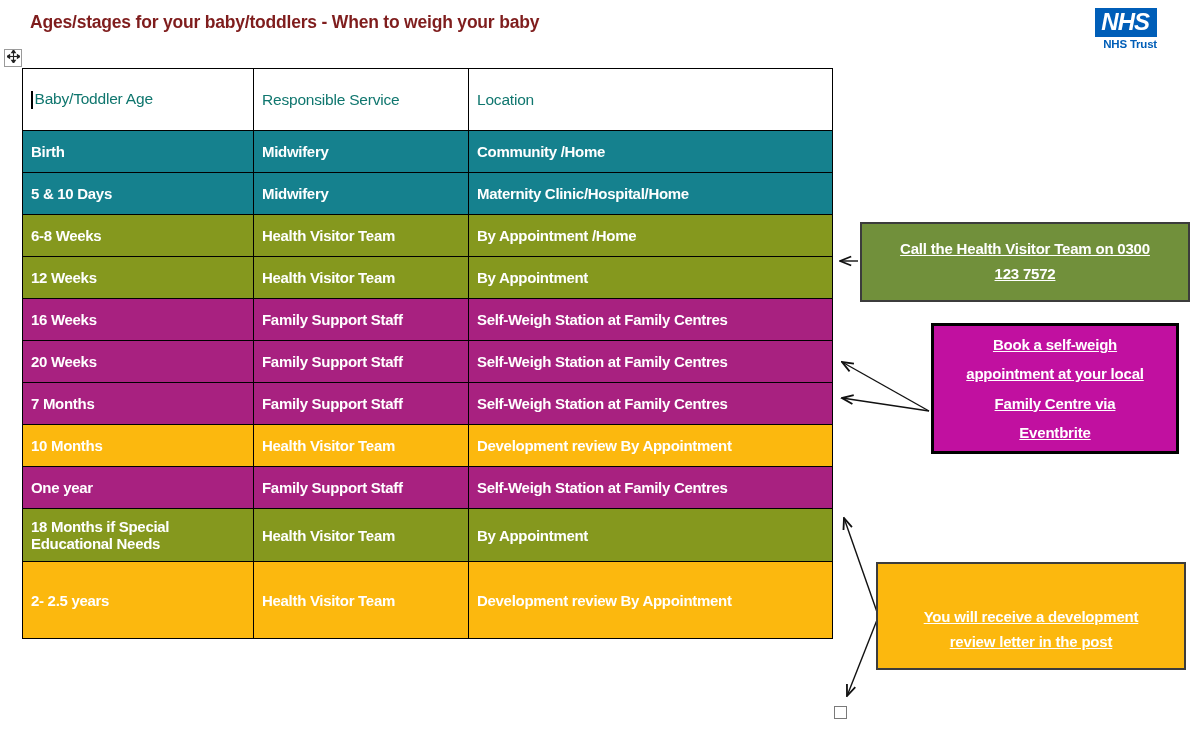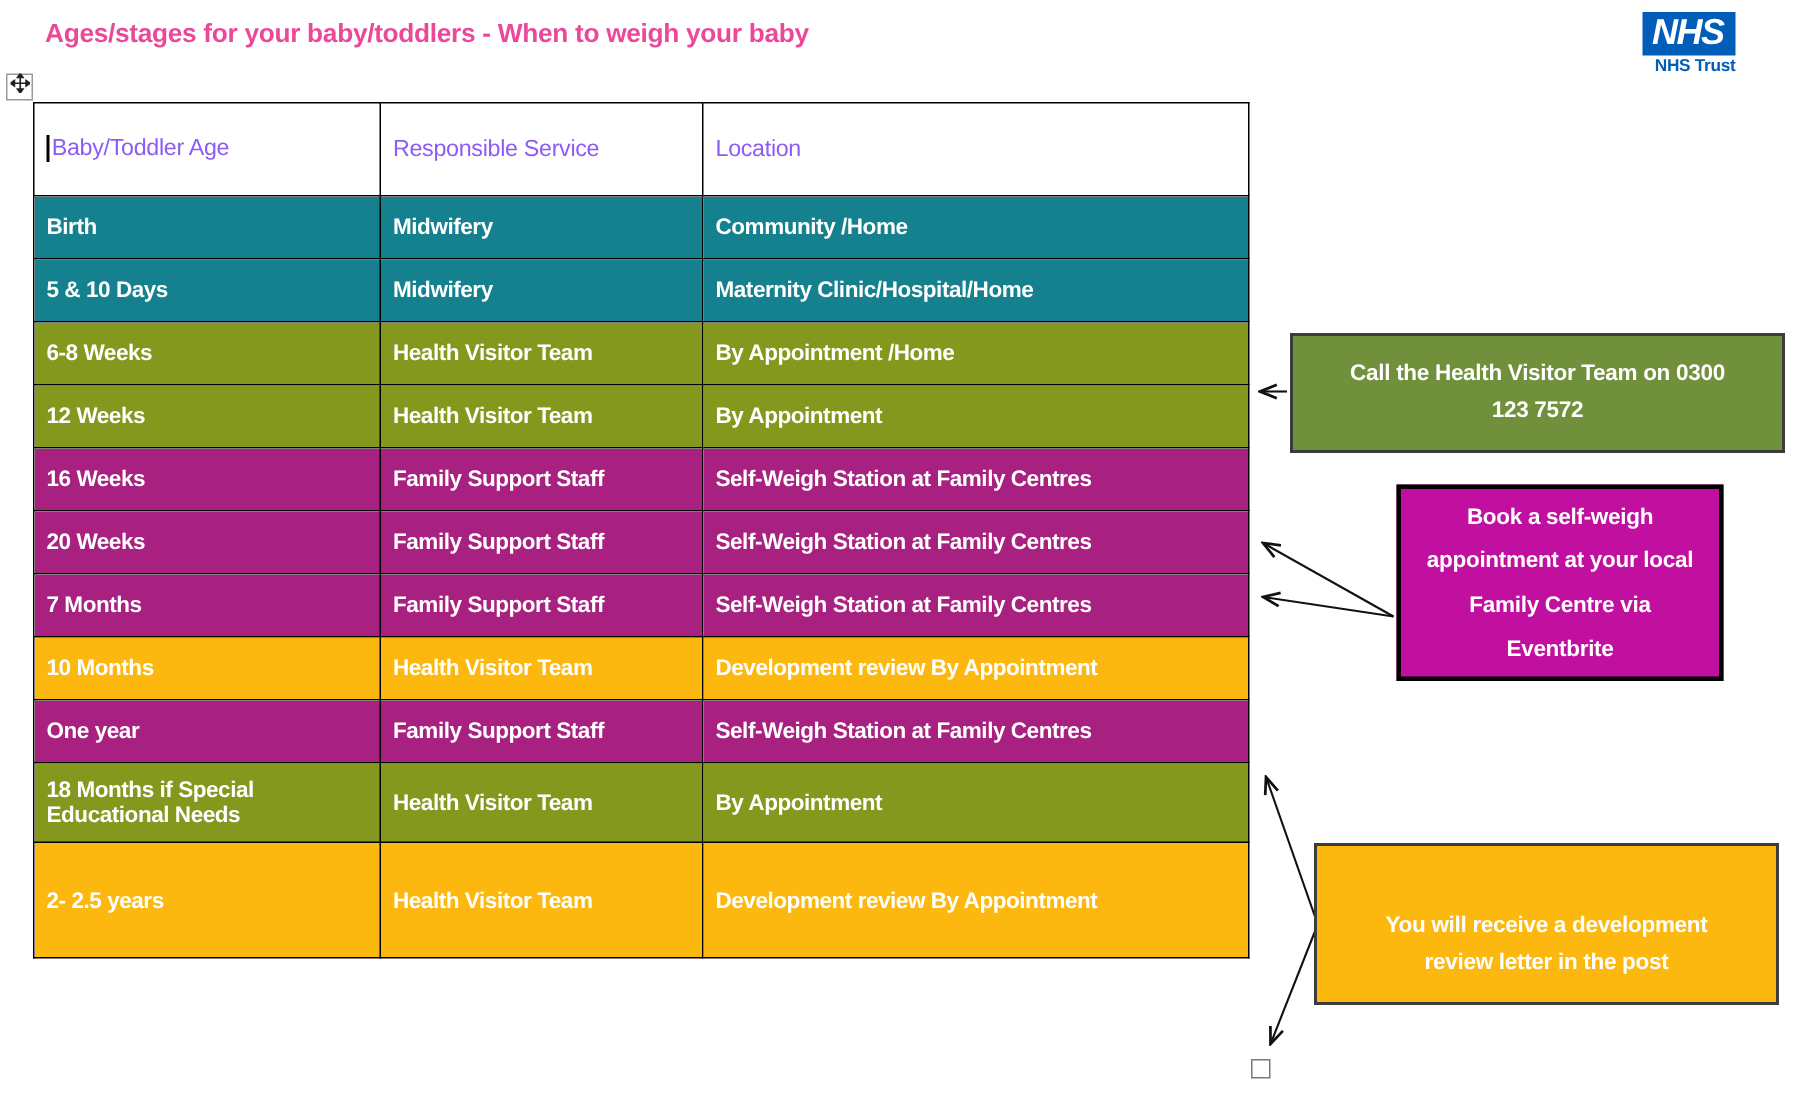--- a/index.html
+++ b/index.html
@@ -10,21 +10,21 @@
     width: 1200px;
     height: 734px;
     background: #fff;
     overflow: hidden;
   }
   .doc-title {
     position: absolute;
     left: 30px; top: 12px;
     font-size: 17.5px;
     font-weight: bold;
-    color: #ec4899;
+    color: #7f1d1d;
     letter-spacing: -0.2px;
   }
   
   .move-handle {
     position: absolute;
     left: 4px; top: 49px;
     width: 18px; height: 18px;
     background: #fff;
     border: 1px solid #9a9a9a;
     display: flex; align-items: center; justify-content: center;
@@ -41,21 +41,21 @@
     border: 1.6px solid #000;
     padding: 2px 8px;
     vertical-align: middle;
     text-align: left;
     overflow: hidden;
   }
   table.ages thead tr { height: 62px; background: #fff; }
   table.ages th {
     font-weight: normal;
     font-size: 15.5px;
-    color: #8b5cf6;
+    color: #0f766e;
     letter-spacing: -0.2px;
   }
   table.ages tbody tr { height: 42px; }
   table.ages tbody tr.tall { height: 53px; }
   table.ages tbody tr:last-child { height: 77px; }
   table.ages td {
     font-weight: bold;
     font-size: 15px;
     color: #fff;
     letter-spacing: -0.3px;
@@ -69,29 +69,30 @@
   }
   
   .callout {
     position: absolute;
     display: flex; align-items: center; justify-content: center;
     text-align: center;
     color: #fff;
     font-weight: bold;
     font-size: 15px;
     letter-spacing: -0.2px;
+    text-decoration: underline;
   }
   .callout p { margin: 0 auto; }
   .co-green {
     left: 860px; top: 222px; width: 330px; height: 80px;
     border: 2px solid #3c3c3c;
   }
   .co-green p { max-width: 250px; line-height: 1.65; }
   .co-magenta {
-    left: 931px; top: 323px; width: 218px; height: 131px;
+    left: 931px; top: 323px; width: 248px; height: 131px;
     border: 3px solid #000;
   }
   .co-magenta p { max-width: 195px; line-height: 1.95; }
   .co-gold {
     left: 876px; top: 562px; width: 310px; height: 108px;
     border: 2px solid #3c3c3c;
   }
   .co-gold p { max-width: 262px; line-height: 1.65; margin-top: 28px; }
   
   svg.arrows {

